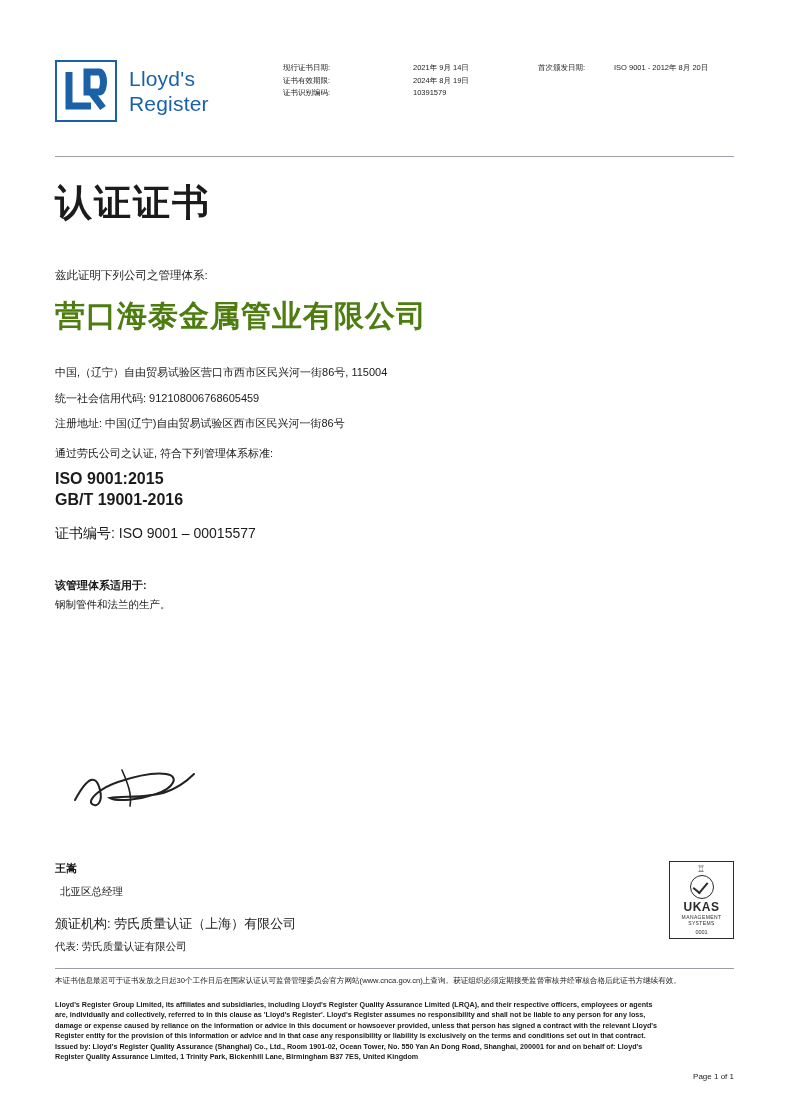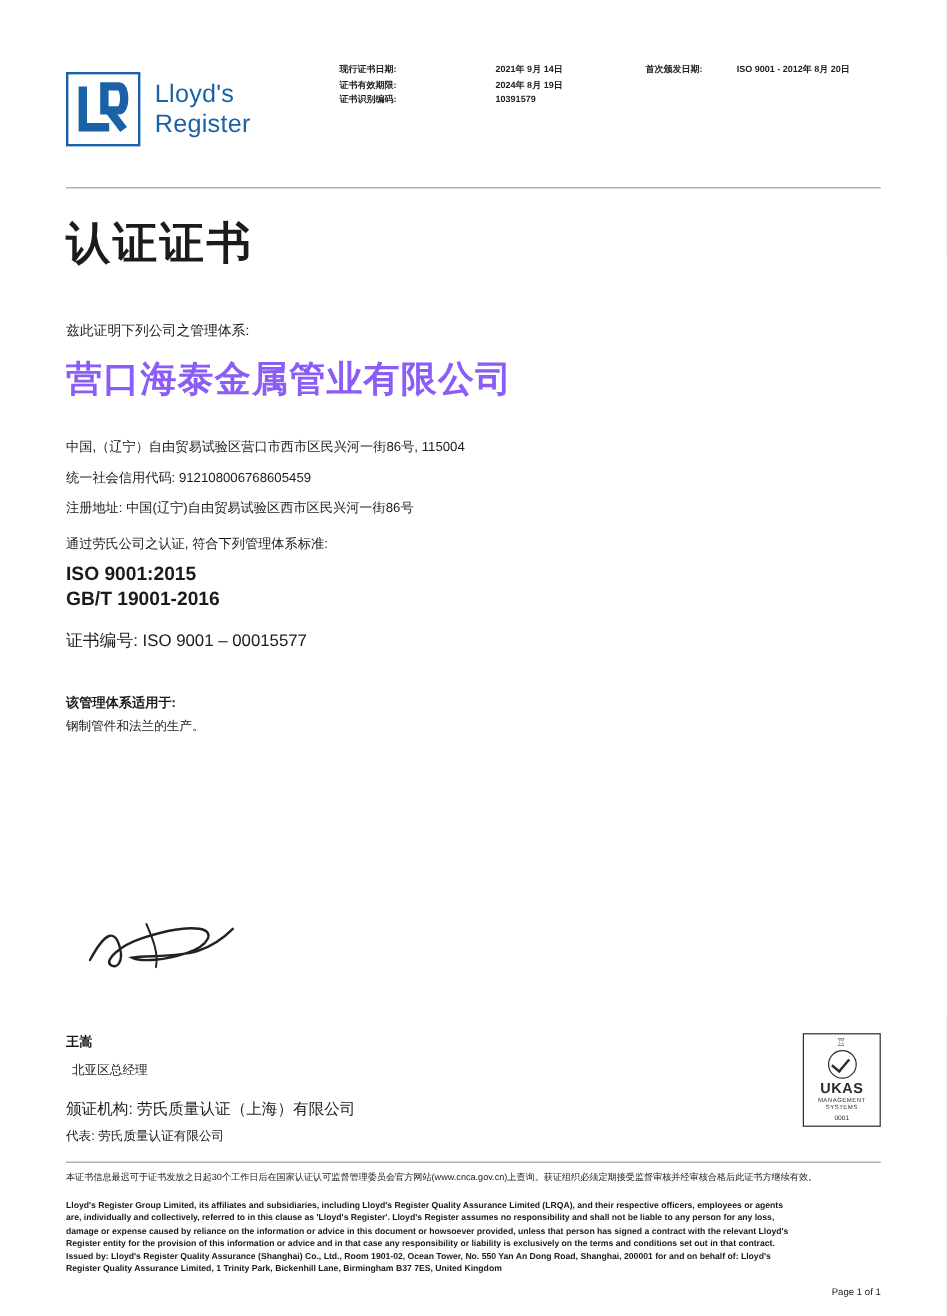--- a/index.html
+++ b/index.html
@@ -47,25 +47,24 @@
     margin-left: 12px;
     color: #1a61a8;
     font-size: 21px;
     line-height: 25px;
     font-family: Liberation Sans, sans-serif;
     font-weight: 400;
     letter-spacing: 0.2px;
   }
   .meta-block {
     position: absolute;
-    top: 0;
+    top: 10px;
     font-size: 7.5px;
     color: #222;
     line-height: 12.5px;
-    font-weight: bold;
   }
   .meta-left { left: 283px; }
   .meta-mid  { left: 413px; }
   .meta-right{ left: 538px; }
   .meta-right2{ left: 614px; }
   .meta-row { white-space: nowrap; }
 
   .rule {
     position: absolute;
     left: 55px;
@@ -93,21 +92,21 @@
     top: 268px;
     font-size: 11.5px;
     color: #1b1b1b;
   }
   .company {
     position: absolute;
     left: 55px;
     top: 296px;
     font-size: 30px;
     font-weight: bold;
-    color: #8b5cf6;
+    color: #4d7c0f;
     letter-spacing: 1px;
   }
   .addr-line {
     position: absolute;
     left: 55px;
     font-size: 11px;
     color: #1b1b1b;
   }
   .addr1 { top: 365px; }
   .addr2 { top: 391px; }

